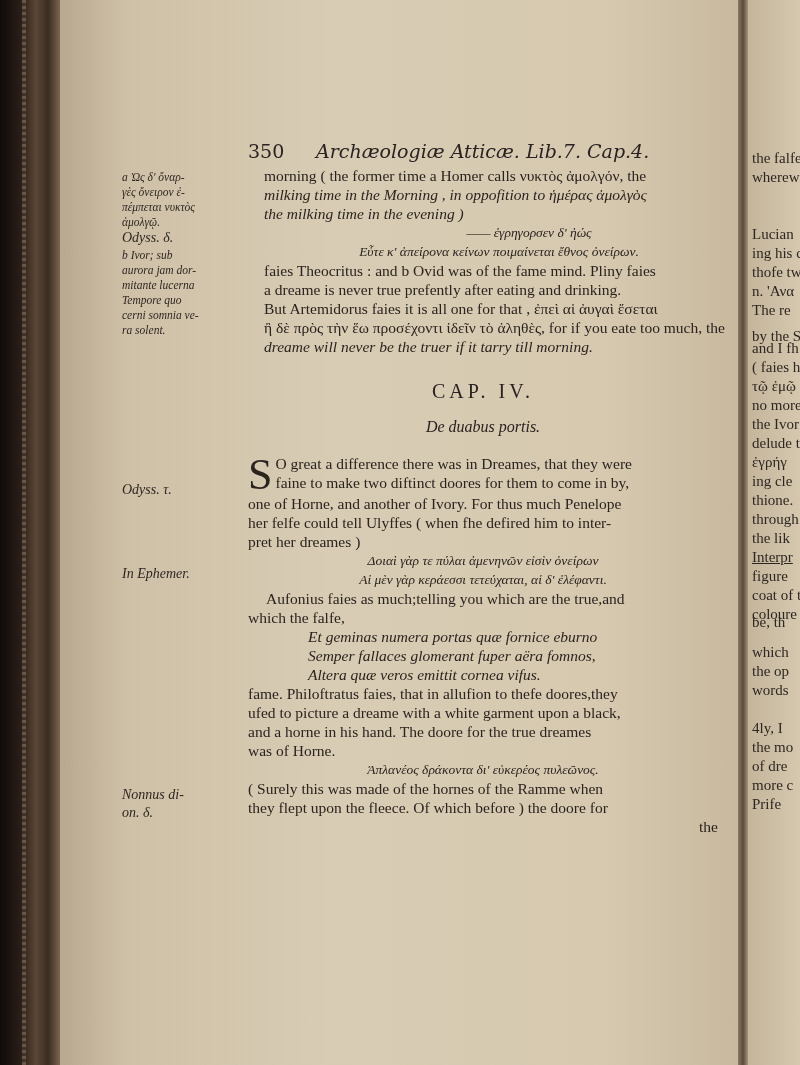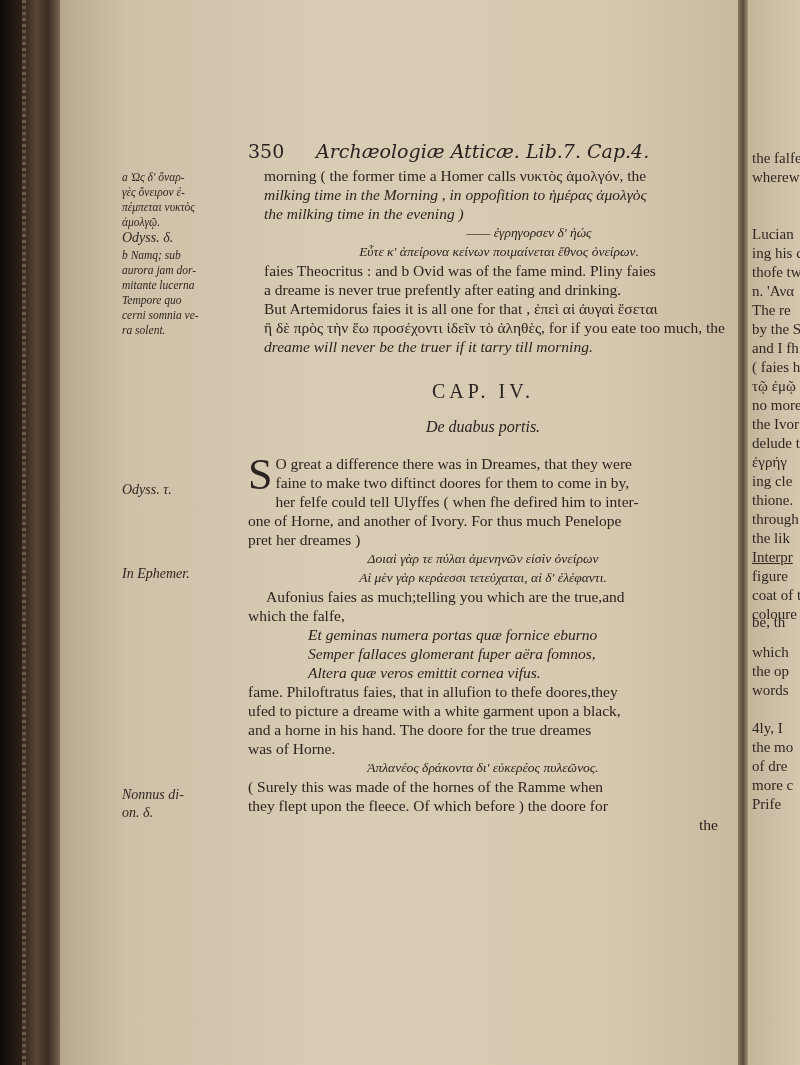--- a/index.html
+++ b/index.html
@@ -38,21 +38,21 @@
 <div class="facing" id="facing">
     <div class="ln" style="top: 150px;">the falfe</div>
     <div class="ln" style="top: 169px;">wherewit</div>
     <div class="ln" style="top: 188px;"></div>
     <div class="ln" style="top: 207px;"></div>
     <div class="ln" style="top: 226px;">Lucian</div>
     <div class="ln" style="top: 245px;">ing his d</div>
     <div class="ln" style="top: 264px;">thofe tw</div>
     <div class="ln" style="top: 283px;">n. 'Ανα</div>
     <div class="ln" style="top: 302px;">The re</div>
-    <div class="ln" style="top: 321px; text-align: right;">by the S</div>
+    <div class="ln" style="top: 328px; text-align: right;">by the S</div>
     <div class="ln" style="top: 340px;">and I fh</div>
     <div class="ln" style="top: 359px; text-align: center;">( faies h</div>
     <div class="ln" style="top: 378px;">τῷ ἐμῷ</div>
     <div class="ln" style="top: 397px;">no more</div>
     <div class="ln" style="top: 416px;">the Ivor</div>
     <div class="ln" style="top: 435px;">delude t</div>
     <div class="ln" style="top: 454px;">ἐγρήγ</div>
     <div class="ln" style="top: 473px;">ing cle</div>
     <div class="ln" style="top: 492px;">thione.</div>
     <div class="ln" style="top: 511px;">through</div>
@@ -79,21 +79,21 @@
 </div>
 
 <div class="margin" style="top:170px;">
   <div class="m">a Ὠς δ' ὄναρ-</div>
   <div class="m">γὲς ὄνειρον ἐ-</div>
   <div class="m">πέμπεται νυκτὸς</div>
   <div class="m">ἀμολγῷ.</div>
   <div class="m" style="font-size:14px;">Odyss. δ.</div>
 </div>
 <div class="margin" style="top:248px;">
-  <div class="m">b Namq; sub</div>
+  <div class="m">b Ivor; sub</div>
   <div class="m">aurora jam dor-</div>
   <div class="m">mitante lucerna</div>
   <div class="m">Tempore quo</div>
   <div class="m">cerni somnia ve-</div>
   <div class="m">ra solent.</div>
 </div>
 <div class="margin" style="top:482px;font-size:14px;">
   <div class="m">Odyss. τ.</div>
 </div>
 <div class="margin" style="top:566px;font-size:14px;">
@@ -117,22 +117,22 @@
   <div class="line it">dreame will never be the truer if it tarry till morning.</div>
 </div>
 
 <div class="cap" style="top:380px;">CAP. IV.</div>
 <div class="sub" style="top:418px;">De duabus portis.</div>
 
 <div class="text" style="top:454px;">
   <span class="dropcap">S</span>
   <div class="line">O great a difference there was in Dreames, that they were</div>
   <div class="line">faine to make two diftinct doores for them to come in by,</div>
+  <div class="line" style="clear:both;">one of Horne, and another of Ivory.  For thus much Penelope</div>
   <div class="line">her felfe could tell Ulyffes ( when fhe defired him to inter-</div>
-  <div class="line" style="clear:both;">one of Horne, and another of Ivory.  For thus much Penelope</div>
   <div class="line">pret her dreames )</div>
   <div class="line center greek">Δοιαὶ γὰρ τε πύλαι ἀμενηνῶν εἰσὶν ὀνείρων</div>
   <div class="line center greek">Αἱ μὲν γὰρ κεράεσσι τετεύχαται, αἱ δ' ἐλέφαντι.</div>
   <div class="line" style="padding-left:18px;">Aufonius faies as much;telling you which are the true,and</div>
   <div class="line">which the falfe,</div>
   <div class="line it" style="padding-left:60px;">Et geminas numera portas quæ fornice eburno</div>
   <div class="line it" style="padding-left:60px;">Semper fallaces glomerant fuper aëra fomnos,</div>
   <div class="line it" style="padding-left:60px;">Altera quæ veros emittit cornea vifus.</div>
   <div class="line">fame.  Philoftratus faies, that in allufion to thefe doores,they</div>
   <div class="line">ufed to picture a dreame with a white garment upon a black,</div>

